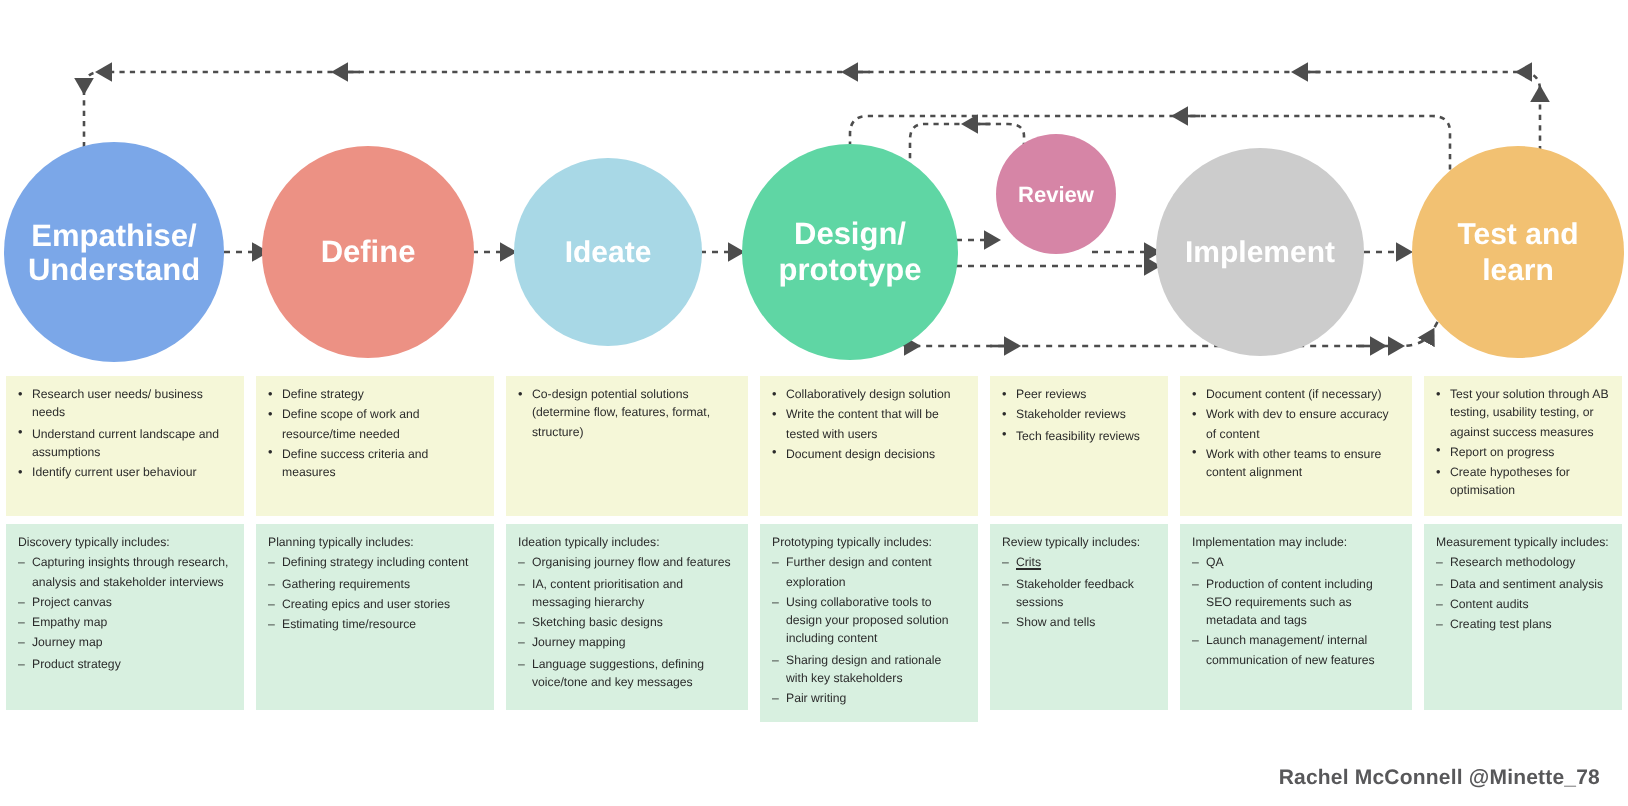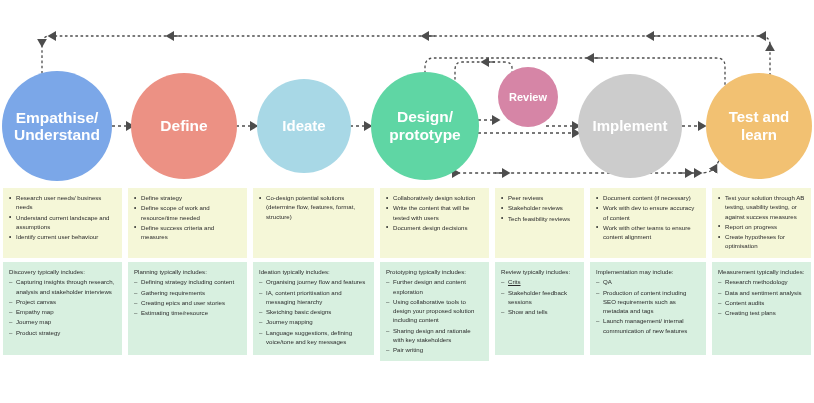--- a/index.html
+++ b/index.html
@@ -329,14 +329,15 @@
           <li>Research methodology</li>
           <li>Data and sentiment analysis</li>
           <li>Content audits</li>
           <li>Creating test plans</li>
         </ul>
       </div>
     </div>
 
   </div>
 
+  <div id="credit">Rachel McConnell @Minette_78</div>
 
 </div>
 
 </body></html>

